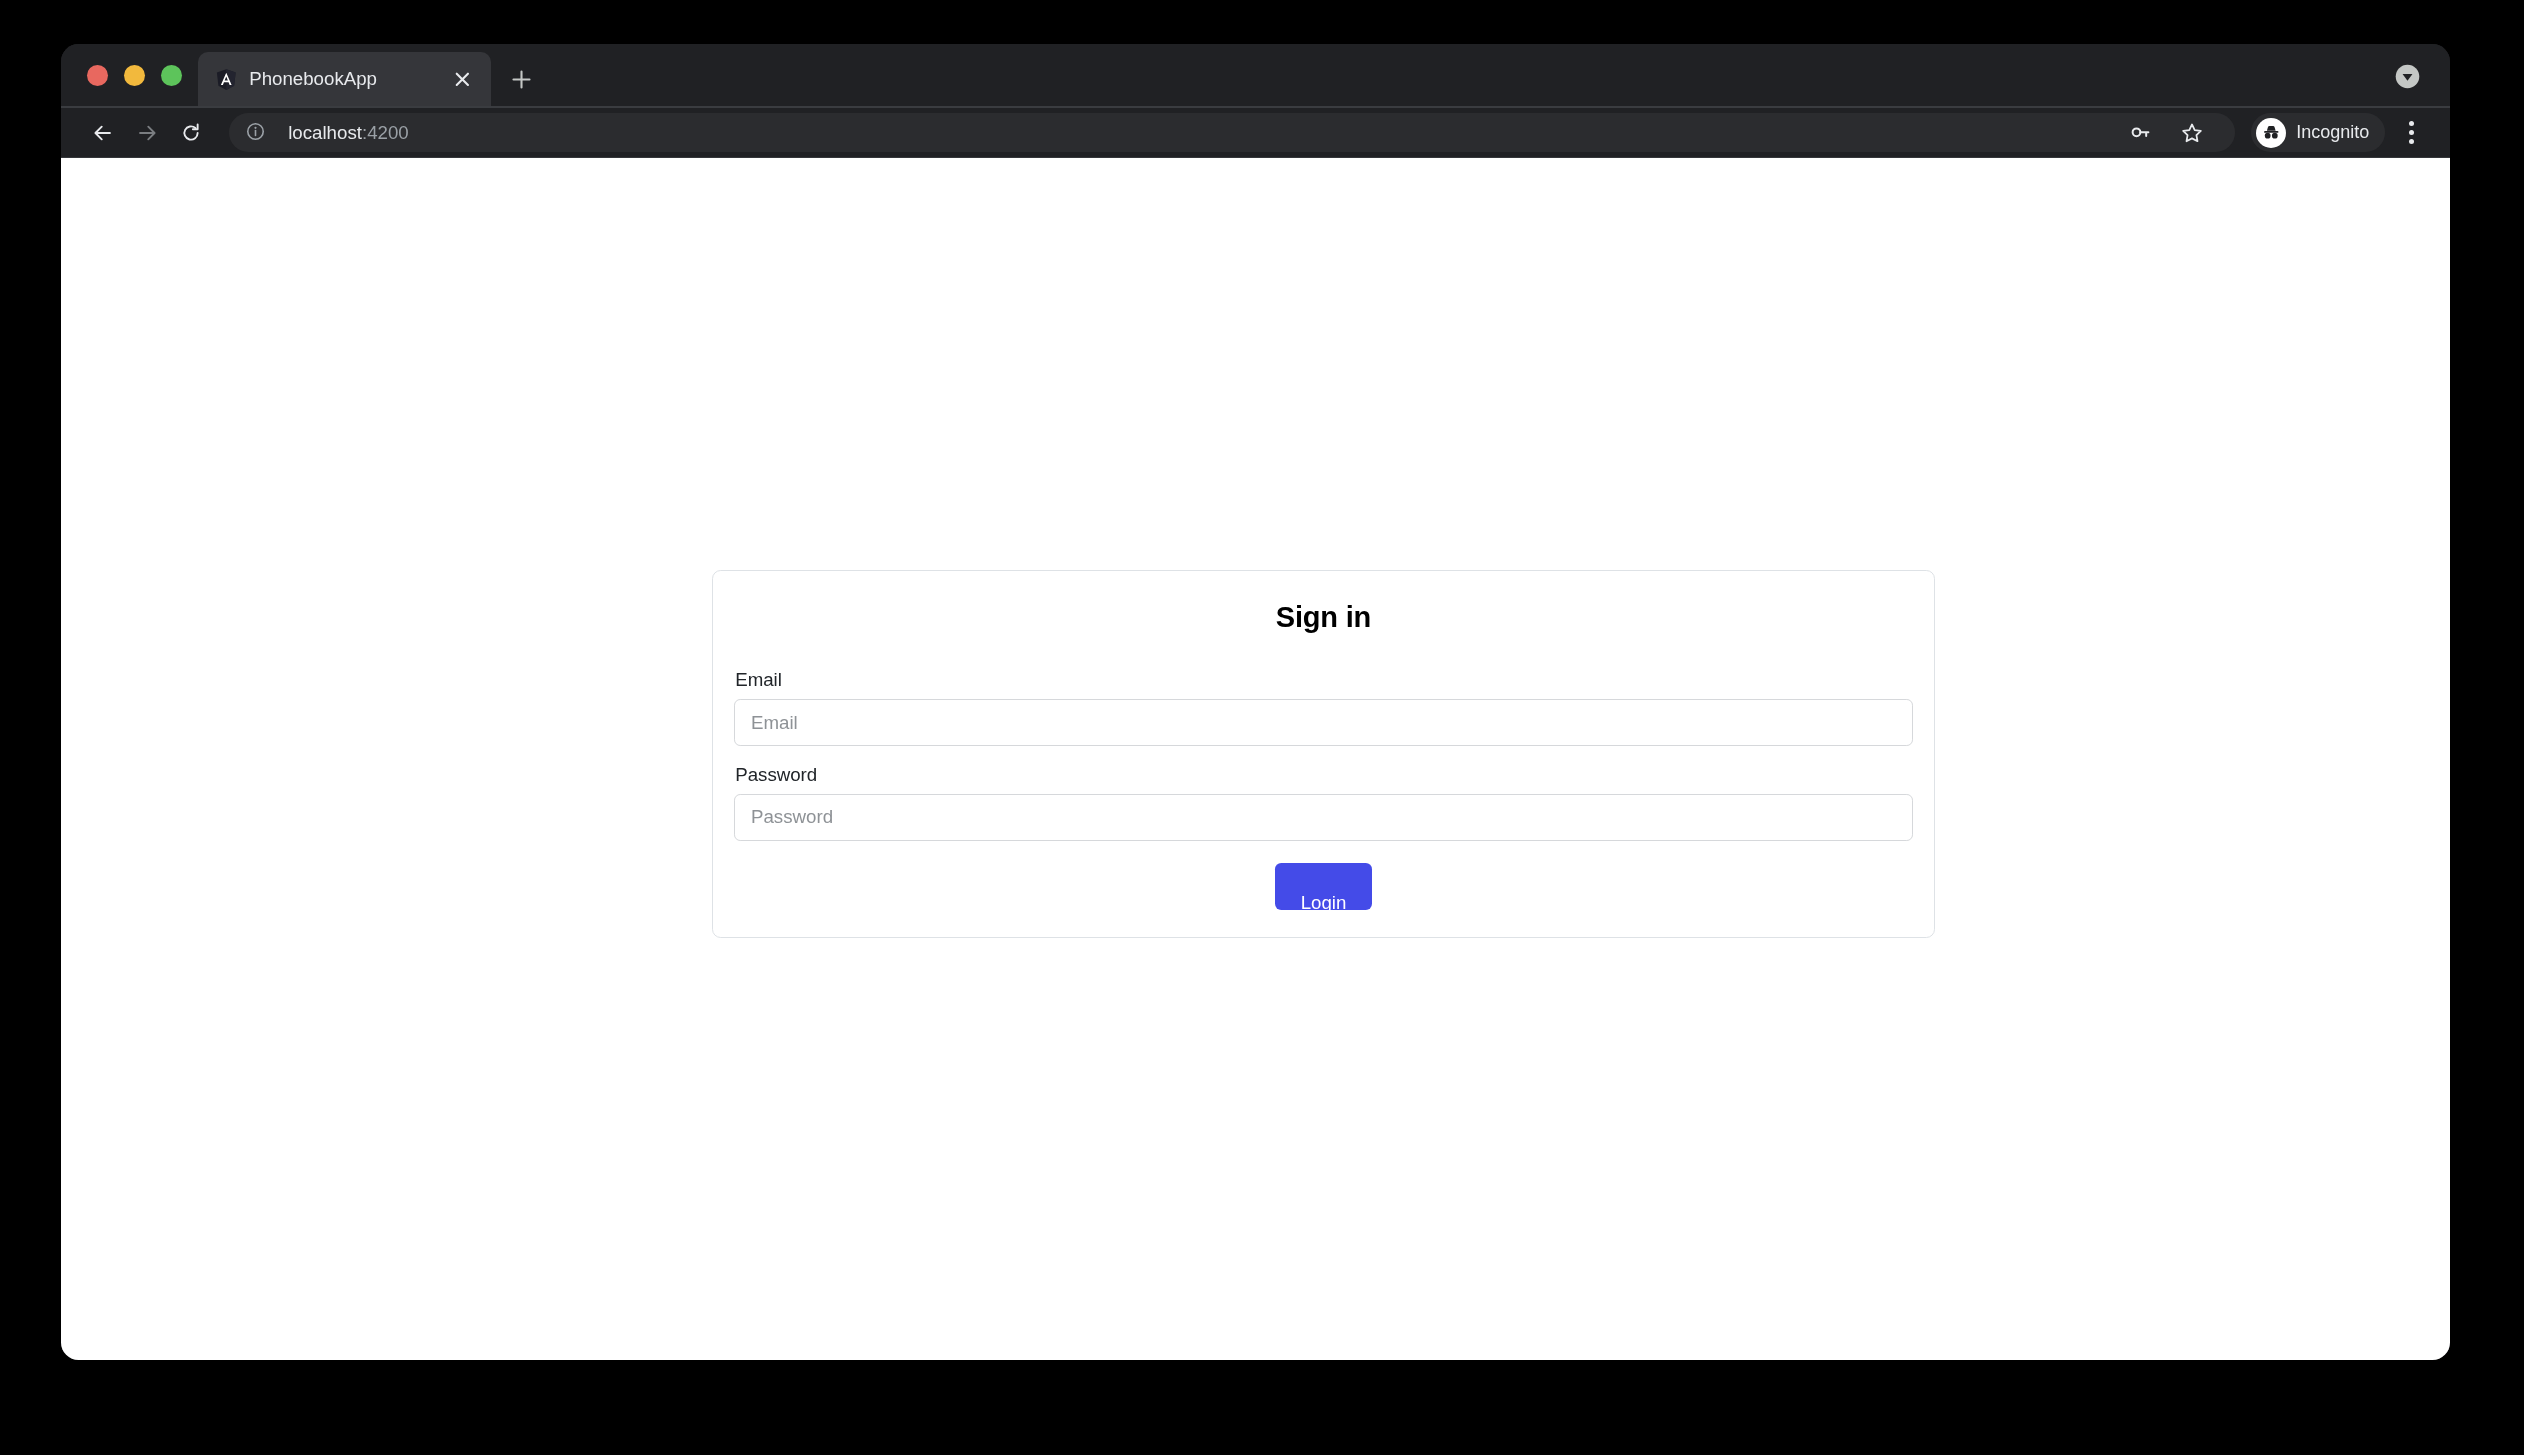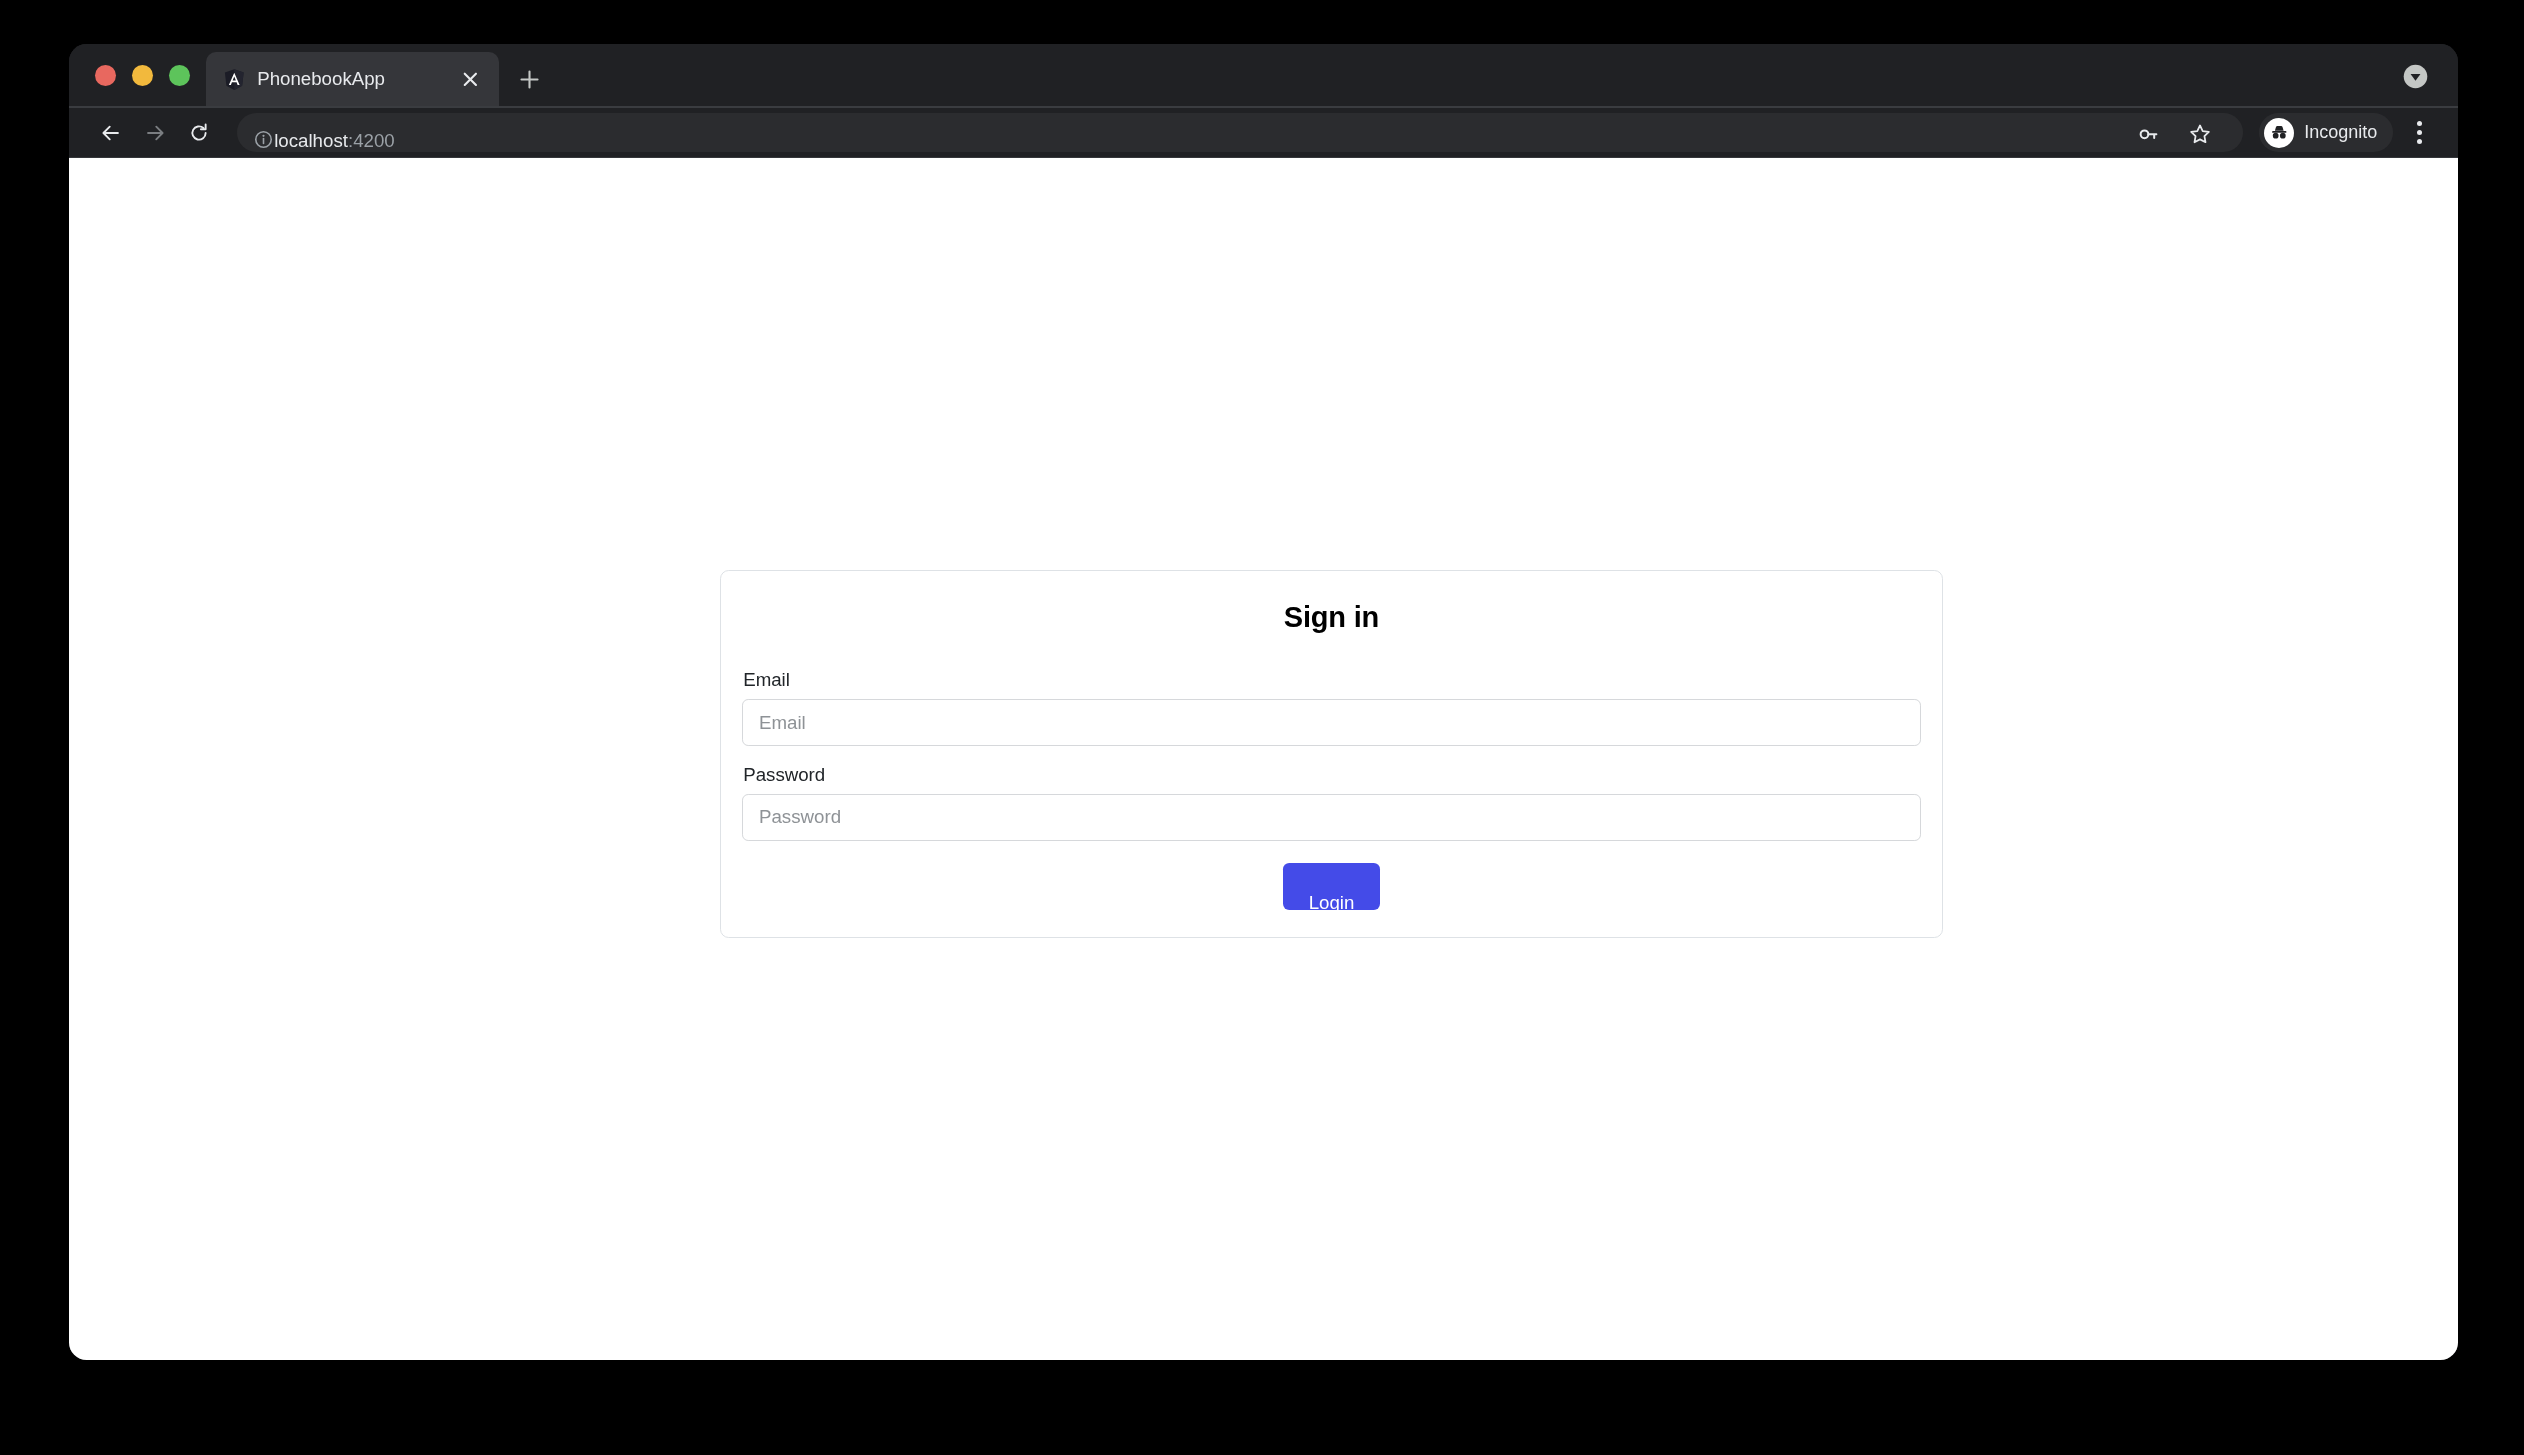--- a/index.html
+++ b/index.html
@@ -6,21 +6,21 @@
   html, body {
     width: 2525px; height: 1456px;
     background: #000000;
     font-family: "Liberation Sans", sans-serif;
     overflow: hidden;
   }
 
   
   .browser-window {
     position: absolute;
-    left: 69px; top: 44px;
+    left: 61px; top: 44px;
     width: 2389px; height: 1316px;
     background: #202124;
     border-radius: 17.5px;
     overflow: hidden;
     display: flex;
     flex-direction: column;
   }
 
   
   .tab-strip {
@@ -104,23 +104,23 @@
     display: flex; align-items: center; justify-content: center;
     border-radius: 50%;
     flex: 0 0 auto;
   }
   .omnibox {
     flex: 1 1 auto;
     height: 39px;
     background: #2B2C2F;
     border-radius: 20px;
     display: flex;
-    align-items: flex-end;
+    align-items: center;
     padding: 0 16px;
-    gap: 0;
+    gap: 22px;
     margin-left: 13.7px;
     margin-right: 11.2px;
     min-width: 0;
   }
   .omnibox-url {
     font-size: 18.7px;
     color: #E8EAED;
     white-space: nowrap;
     overflow: hidden;
     text-overflow: ellipsis;

